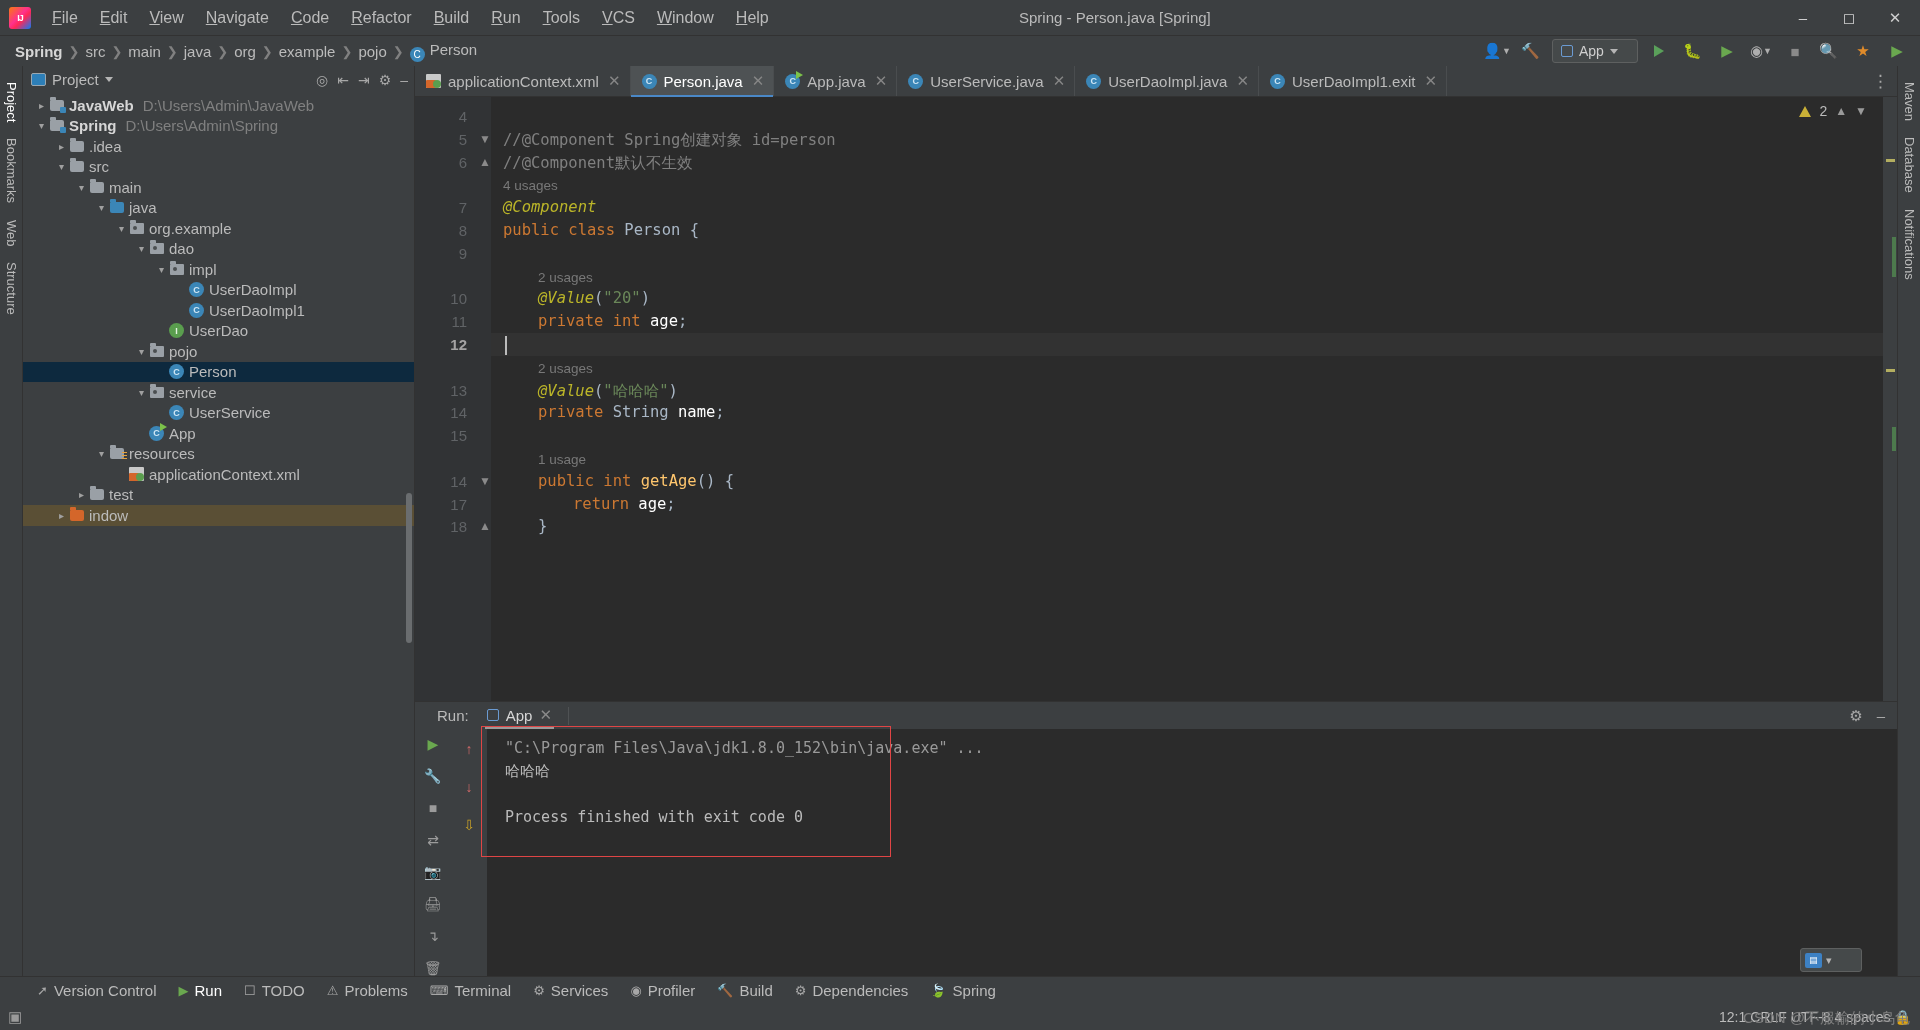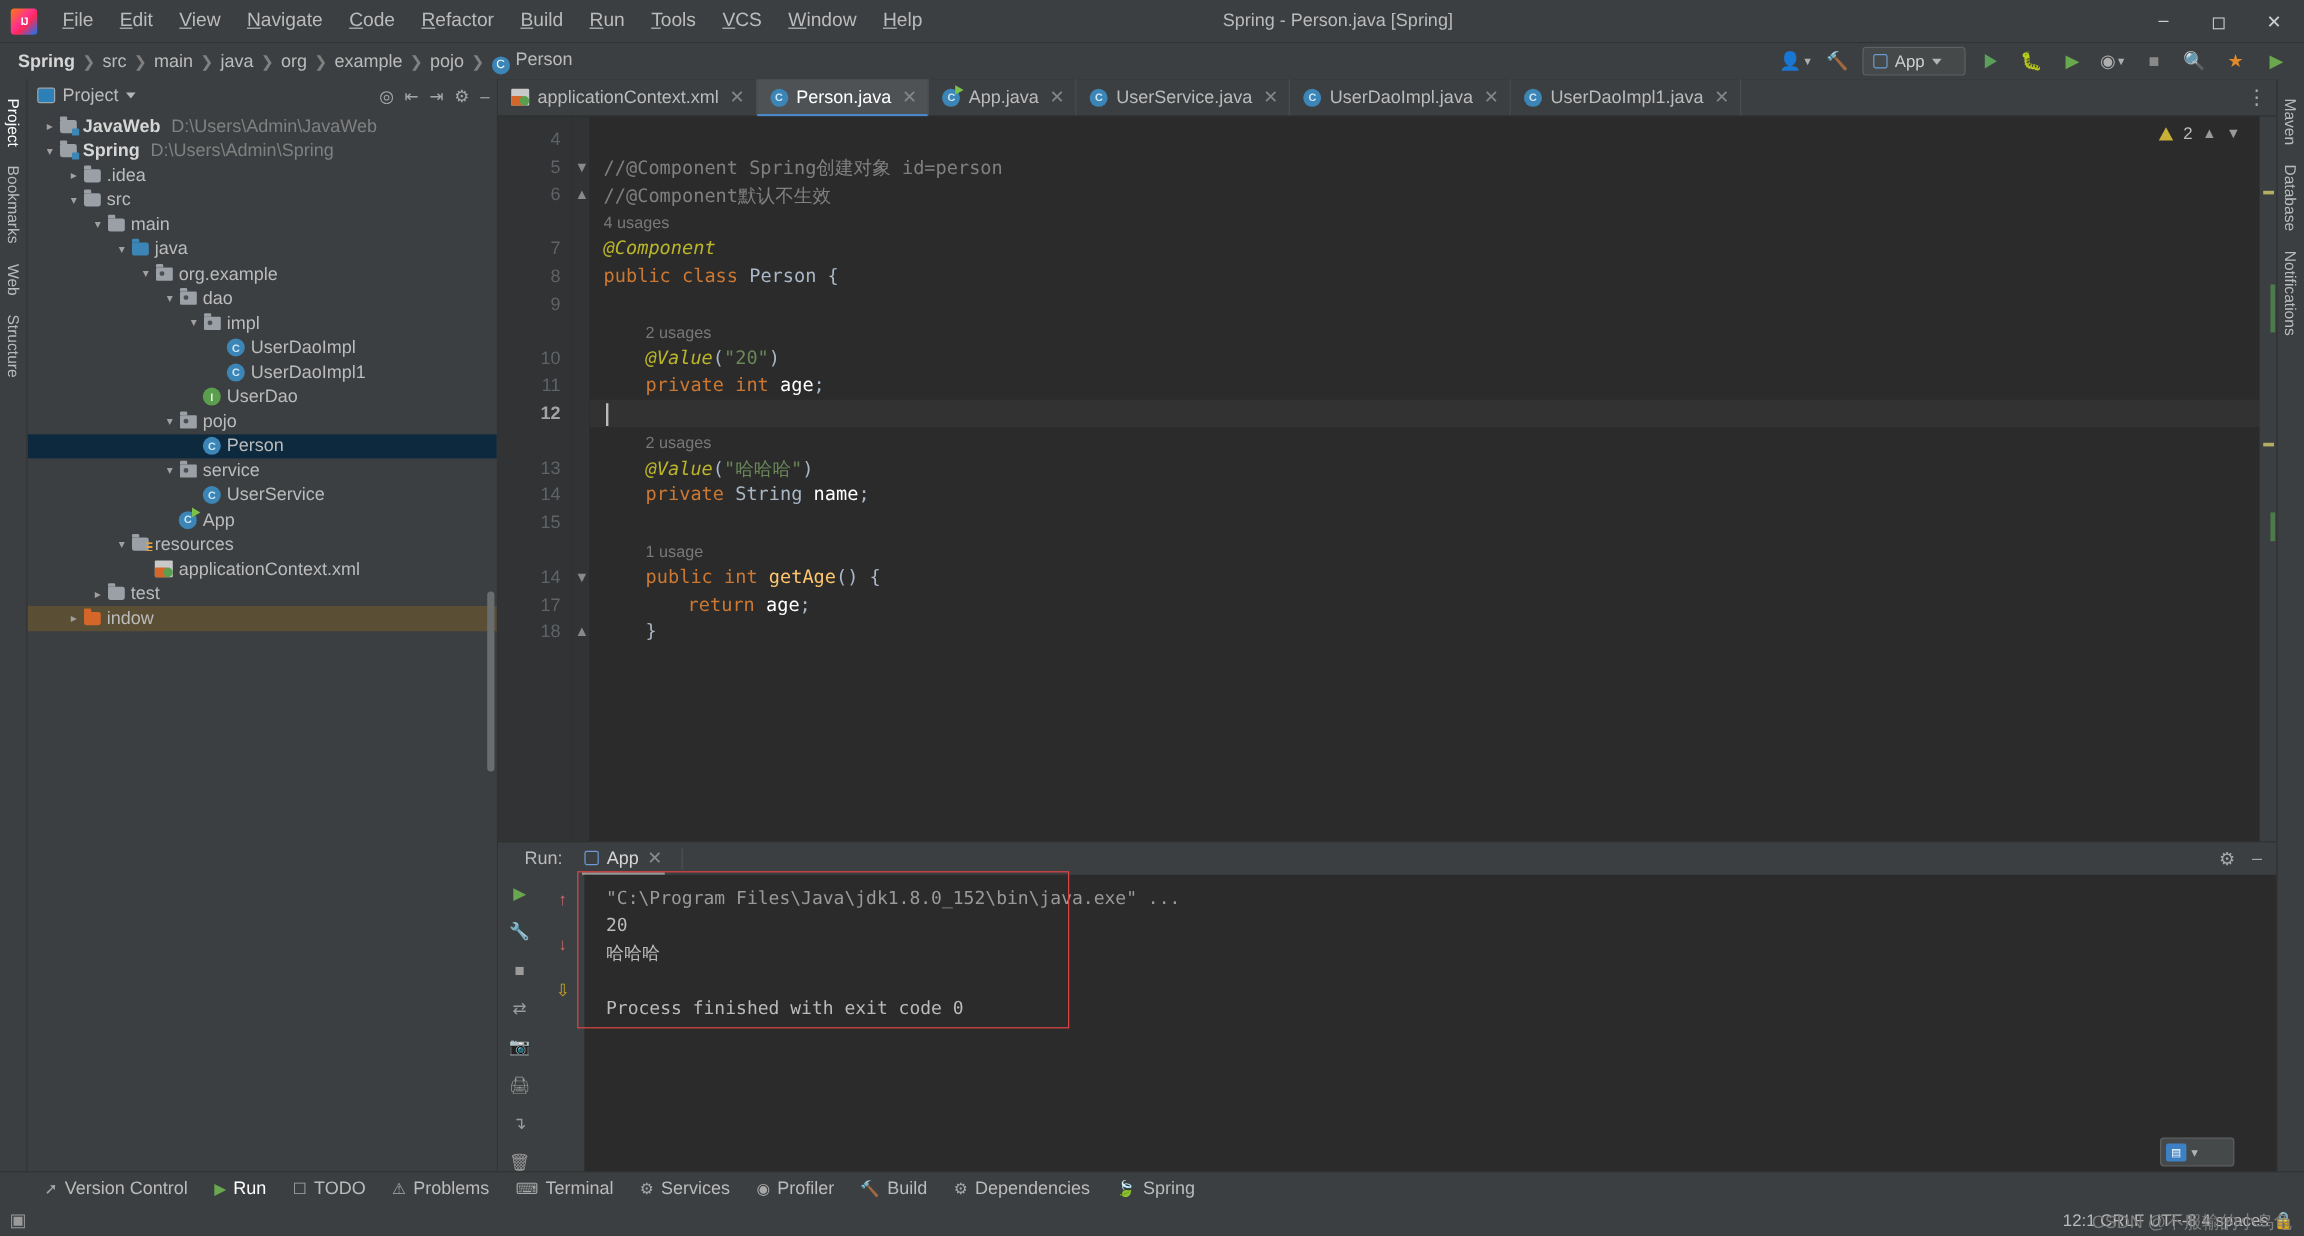--- a/index.html
+++ b/index.html
@@ -438,21 +438,21 @@
             <span style="display: inline-flex; align-items: center;">
               <span class="cls">C</span>
             </span>
             <span>UserDaoImpl.java</span>
             <span class="x">✕</span>
           </div>
           <div class="tab">
             <span style="display: inline-flex; align-items: center;">
               <span class="cls">C</span>
             </span>
-            <span>UserDaoImpl1.java</span>
+            <span>UserDaoImpl1.exit</span>
             <span class="x">✕</span>
           </div>
           <div class="tabs-right">⋮</div>
       </div>
 
       <div class="code-wrap">
         <div class="gutter" id="gutter">
             <div class="ln" style="top: 11px;">4</div>
             <div class="ln" style="top: 33.8px;">5</div>
             <div class="ln" style="top: 56.6px;">6</div>
@@ -540,21 +540,20 @@
             </div>
             <div class="run-col" style="gap:22px; padding-top:12px;">
               <span style="color:#d46a6a">↑</span>
               <span style="color:#d46a6a">↓</span>
               <span style="color:#c9a227">⇩</span>
             </div>
           </div>
           <div class="console" id="console">
             <div class="redbox" style="left:-6px; top:-3px; width:410px; height:131px;"></div>
           <div class="console-line cmd">"C:\Program Files\Java\jdk1.8.0_152\bin\java.exe" ...</div>
-              <div class="console-line">20</div>
               <div class="console-line">哈哈哈</div>
               <div class="console-line">&nbsp;</div>
               <div class="console-line">Process finished with exit code 0</div>
             </div>
         </div>
       </div>
     </div>
 
     <div class="rightstrip" id="rightstrip">
         <div class="vtab">Maven</div>

